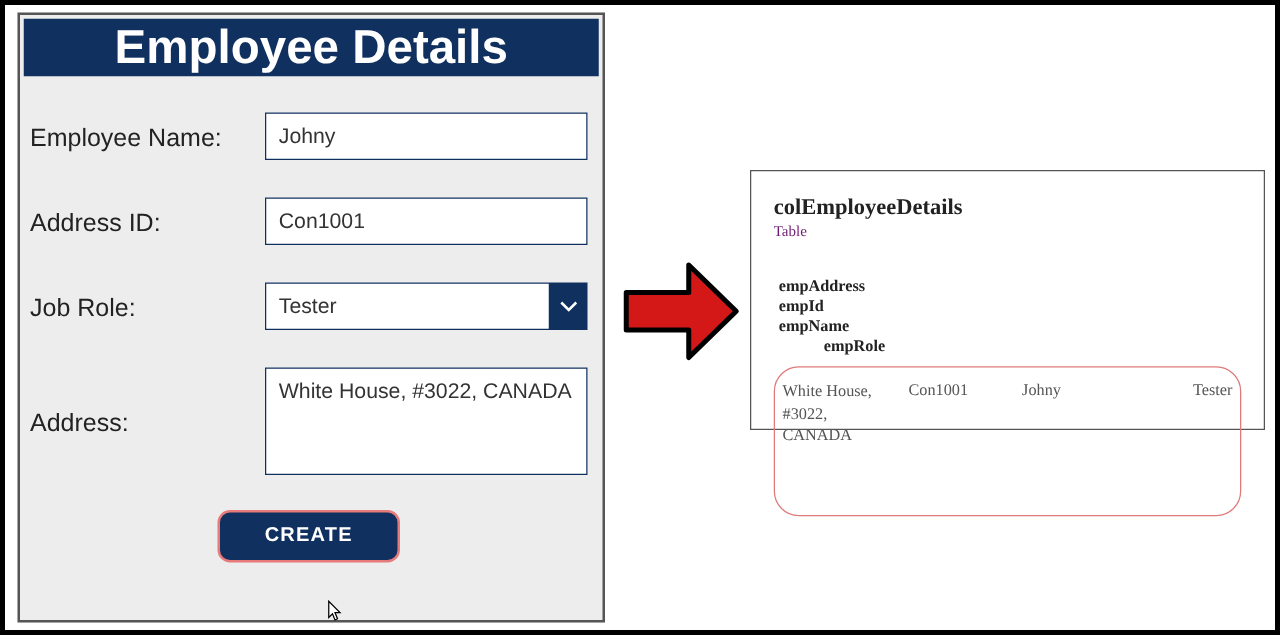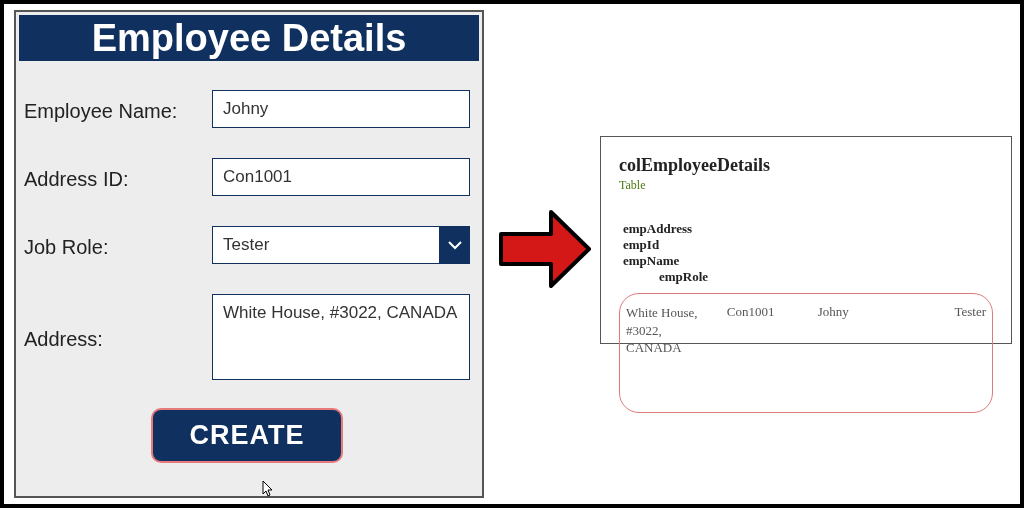--- a/index.html
+++ b/index.html
@@ -93,21 +93,21 @@
   font-family: inherit;
   resize: none;
 }
 .create-wrap {
   text-align: center;
   margin-top: 30px;
 }
 .create-btn {
   background: #10305f;
   color: #fff;
-  font-size: 27px;
+  font-size: 16px;
   font-weight: 600;
   letter-spacing: 1px;
   border: none;
   border-radius: 8px;
   padding: 10px 36px;
   cursor: pointer;
   box-shadow: 0 0 0 2px #e77a7a;
   position: relative;
 }
 .cursor-icon {
@@ -136,21 +136,21 @@
   padding: 18px 18px 14px 18px;
   font-family: Liberation Serif, serif;
 }
 .table-title {
   font-size: 18px;
   font-weight: 600;
   color: #222;
 }
 .table-sub {
   font-size: 12px;
-  color: #4d7c0f;
+  color: #701a75;
   margin-top: 2px;
 }
 .table-head {
   display: flex;
   margin-top: 28px;
   font-size: 13px;
   font-weight: 600;
   color: #222;
   padding: 0 4px;
   flex-direction: column;

